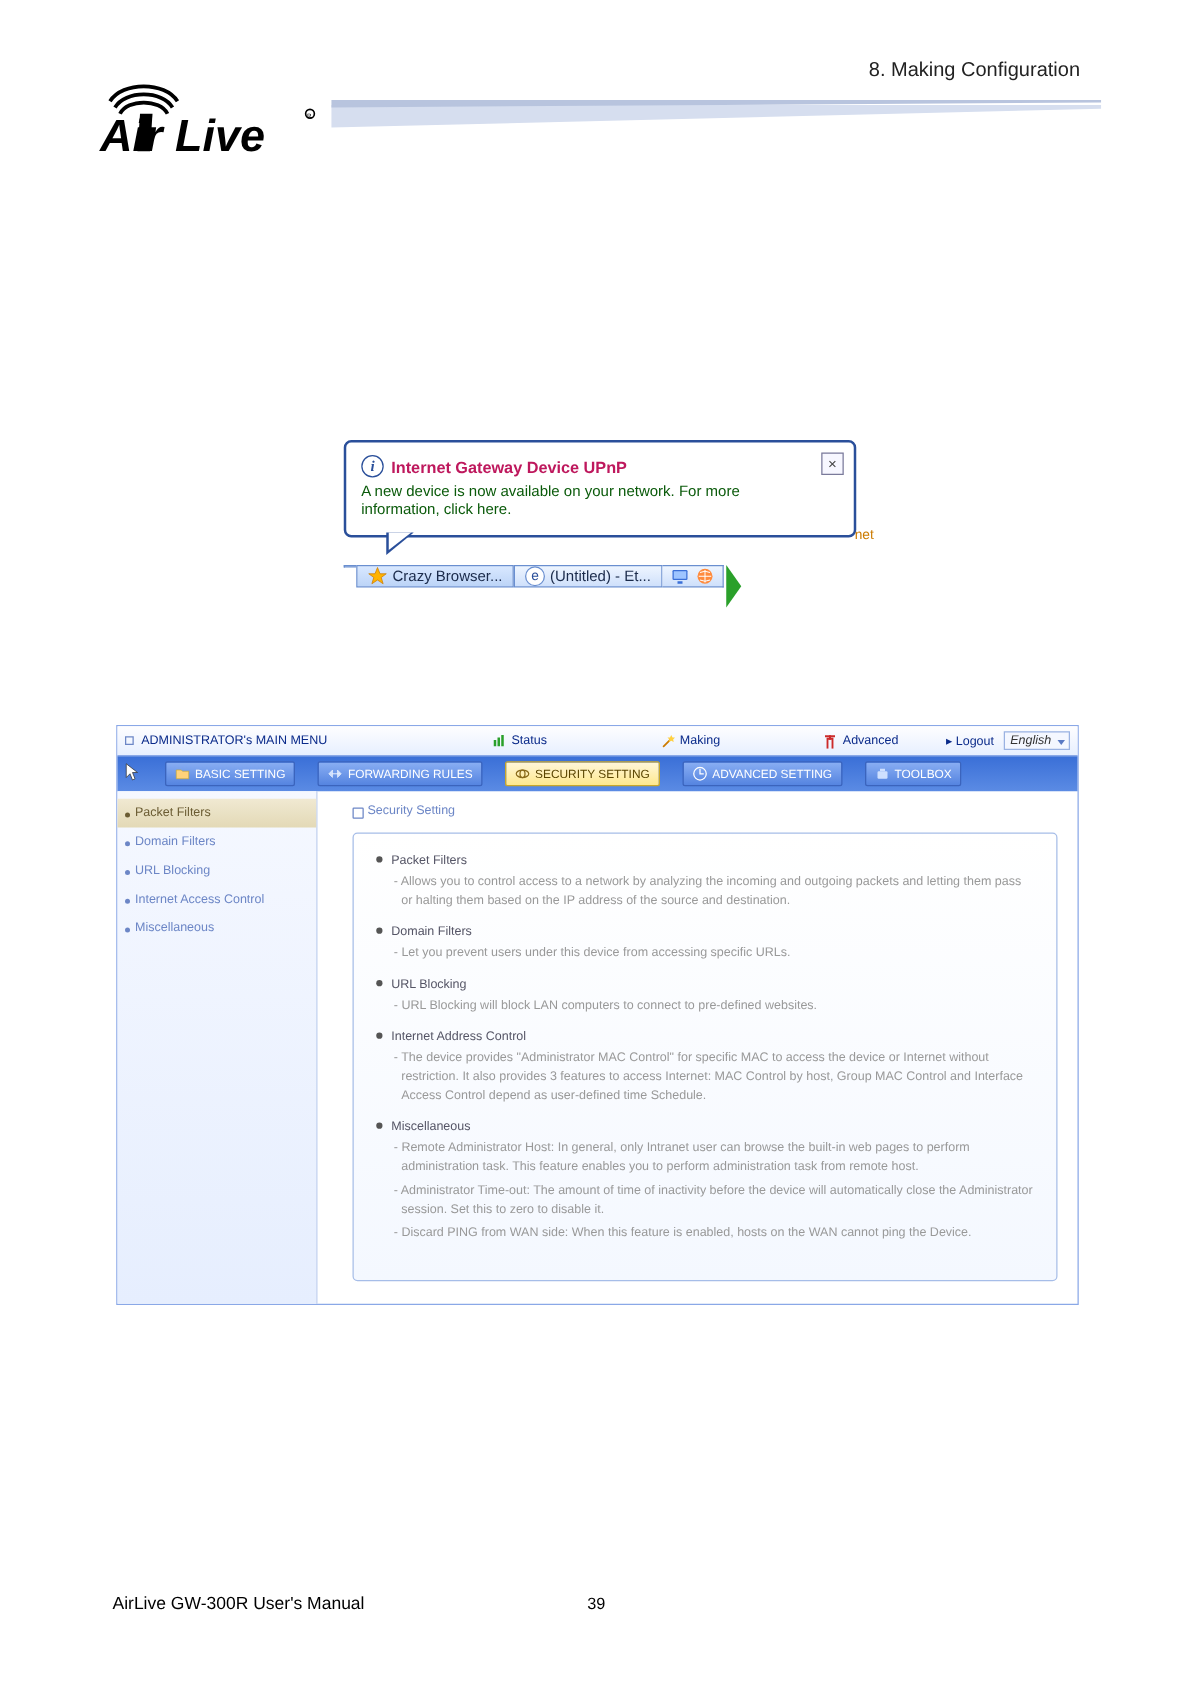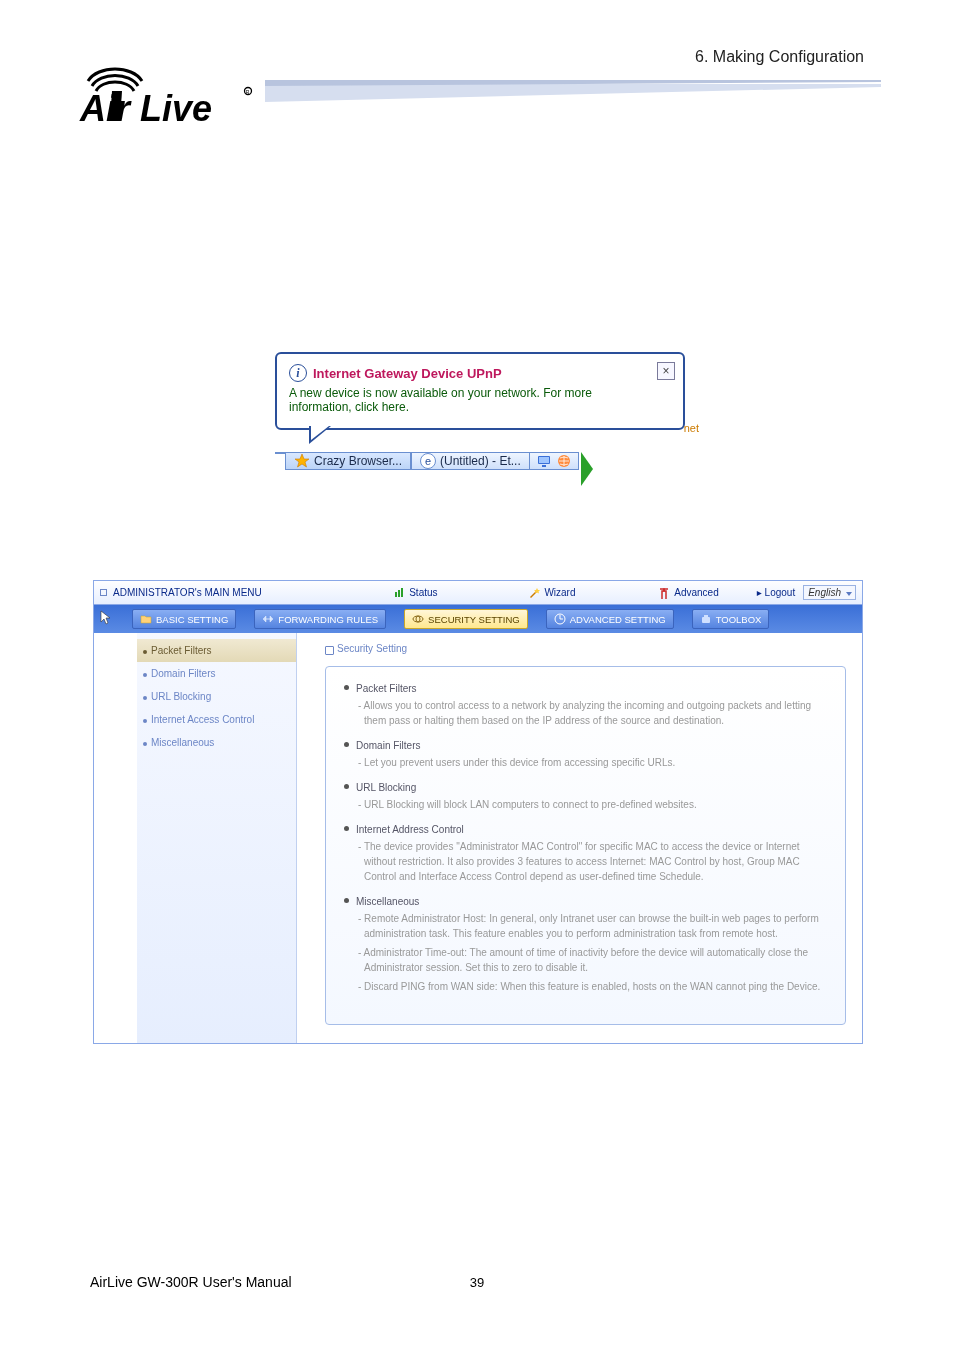--- a/index.html
+++ b/index.html
@@ -229,21 +229,21 @@
     display:flex; align-items:center; gap:4px;
     border-radius: 2px;
     margin-left: 16px;
   }
   .tab.active {
     background: linear-gradient(#fff6d9,#ffe88e);
     color: #5a4400;
     border-color:#caa72a;
   }
   .tab .ticon { width:12px; height:12px; display:inline-block; }
-  .main-area { display:flex;margin-left:43px; }
+  .main-area { display:flex; }
   .sidebar {
     width: 160px;
     background: linear-gradient(#f5f8ff,#e6eefe);
     border-right: 1px solid #c0d0f0;
     padding: 6px 0 20px 0;
   }
   .sidebar .sb-item {
     padding: 6px 10px 6px 14px;
     font-size: 10px;
     color: #6c86c6;
@@ -337,21 +337,21 @@
         <path d="M18 36 C 28 20, 62 20, 72 36"></path>
         <path d="M22 41 C 30 27, 60 27, 68 41"></path>
         <path d="M26 46 C 32 34, 58 34, 64 46"></path>
       </g>
       <path d="M42 46 L52 46 L50 76 L40 76 Z" fill="#000"></path>
       <text x="10" y="76" font-family="Arial Black, Arial" font-size="36" font-weight="900" fill="#000" font-style="italic">Air Live</text>
       <circle cx="178" cy="46" r="3.5" fill="none" stroke="#000" stroke-width="1.3"></circle>
       <text x="175.7" y="49" font-size="5" fill="#000">R</text>
     </svg>
   </div>
-  <div class="header-right">6. Making Configuration</div>
+  <div class="header-right">8. Making Configuration</div>
 
   <div class="header-sep">
     <svg width="100%" height="30" preserveAspectRatio="none" viewBox="0 0 620 30">
       <polygon points="0,6 620,6 620,9 0,24" fill="#d6deef"></polygon>
       <polygon points="0,2 620,2 620,4 0,8" fill="#b8c4de"></polygon>
     </svg>
   </div>
 
 
   <div class="balloon-wrap">
@@ -408,21 +408,21 @@
             <rect x="5" y="3" width="2" height="7" fill="#2aa02a"></rect>
             <rect x="8" y="1" width="2" height="9" fill="#2aa02a"></rect>
           </svg>
         <span>Status</span>
       </span>
       <span class="nav-item">
         <svg class="nav-icon" viewBox="0 0 12 12">
             <path d="M2 10 L8 4 L9 5 L3 11 Z" fill="#cc7b00"></path>
             <polygon points="9,1 10,3 12,3 10.5,4.5 11,6.5 9,5.5 7,6.5 7.5,4.5 6,3 8,3" fill="#ffd040"></polygon>
           </svg>
-        <span>Wizard</span>
+        <span>Making</span>
       </span>
       <span class="nav-item">
         <svg class="nav-icon" viewBox="0 0 12 12">
             <path d="M2 2 L6 2 L6 4 L4 4 L4 12" stroke="#cc2a2a" stroke-width="1.5" fill="none"></path>
             <path d="M10 2 L6 2 L6 4 L8 4 L8 12" stroke="#cc2a2a" stroke-width="1.5" fill="none"></path>
           </svg>
         <span>Advanced</span>
       </span>
       <span class="actions">
         <span class="logout"><span>▸</span> <span>Logout</span></span>

